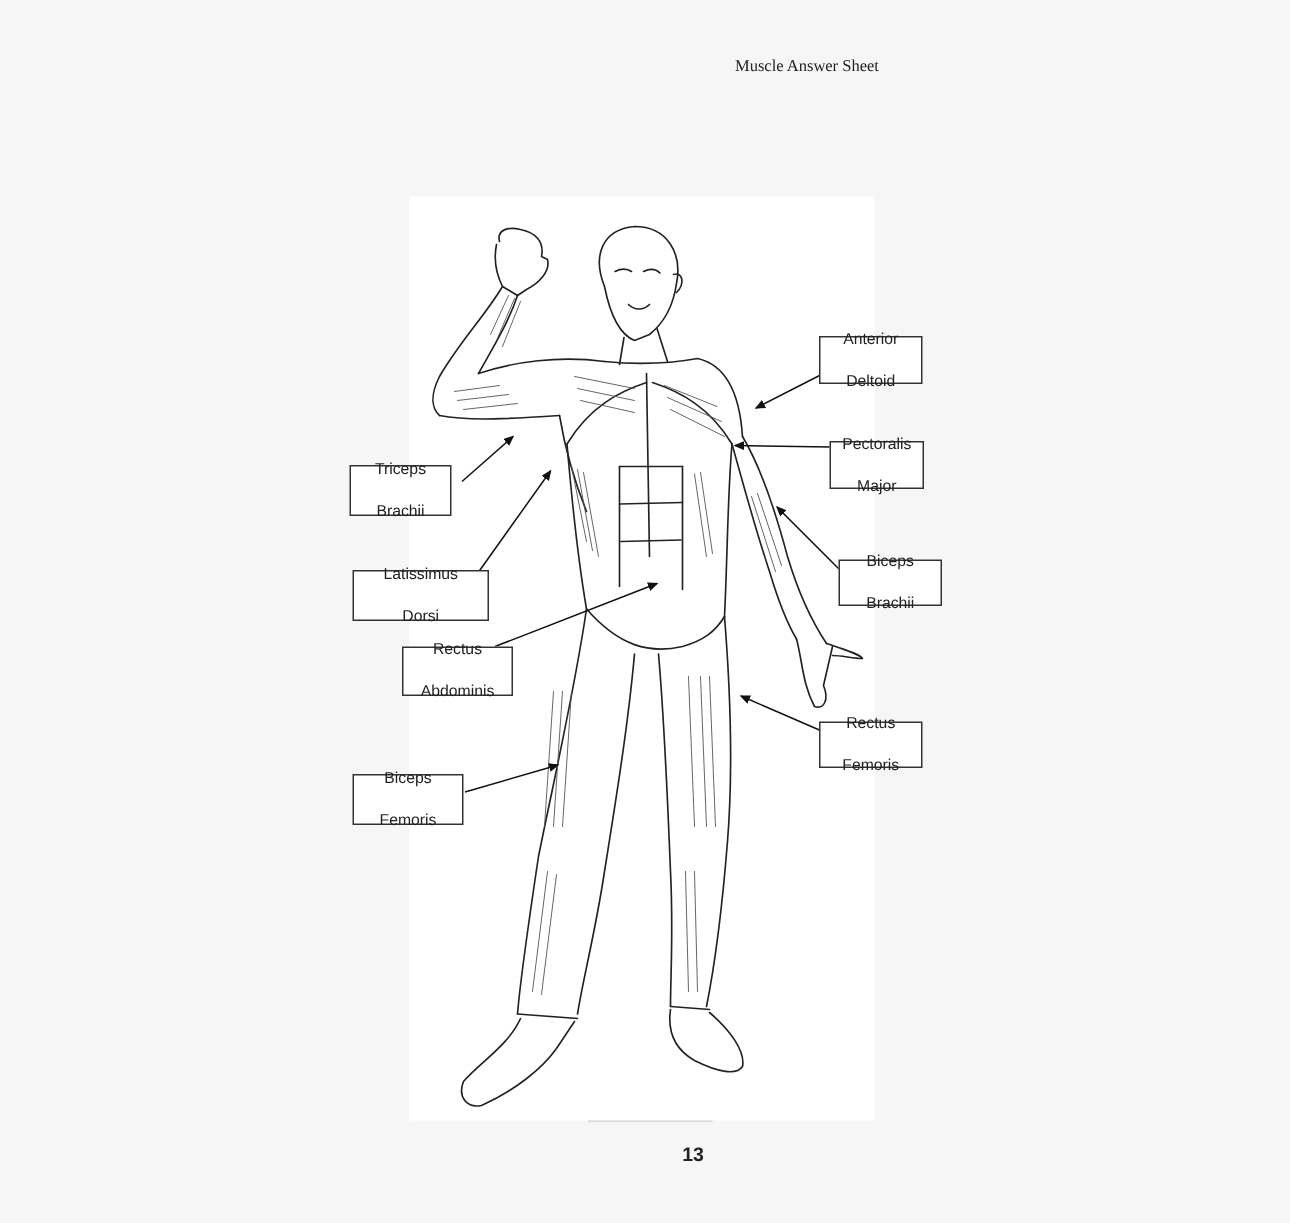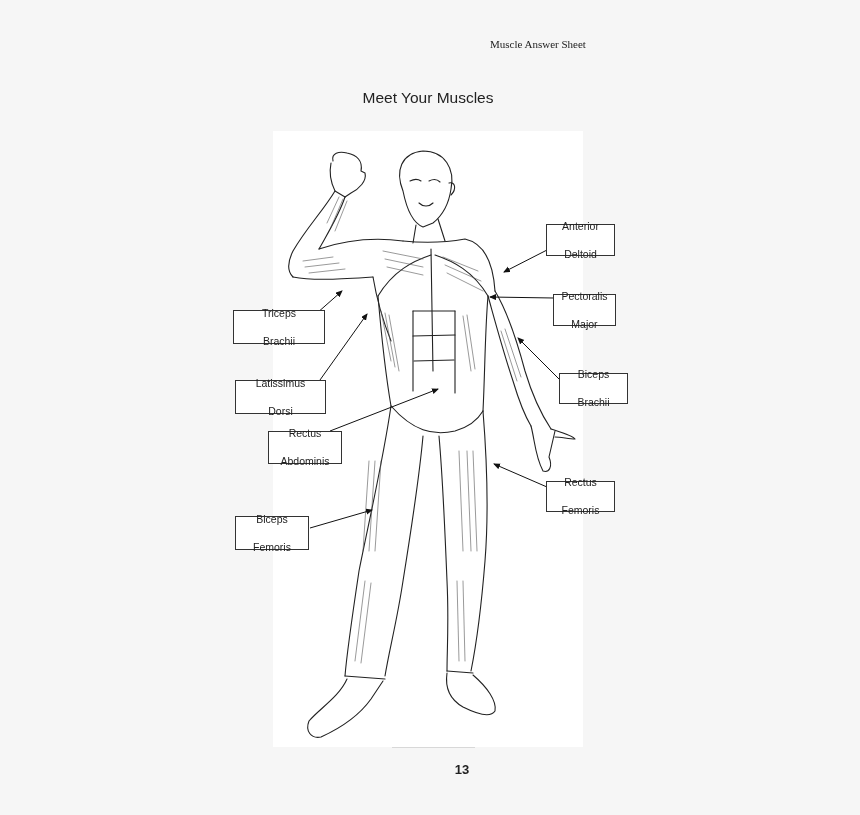--- a/index.html
+++ b/index.html
@@ -35,21 +35,20 @@
     .footer-rule {
       position: absolute; left: 392px; top: 747px; width: 83px; height: 1px; background: #d8d8d8;
     }
   </style>
 </head>
 <body>
 
 <div class="running-header">Muscle Answer Sheet</div>
 
 <div class="title">
-  <div>Meet Your Muscles</div>
 </div>
 
 <div class="figure-panel">
   <svg class="figure-svg" width="310" height="616" viewBox="0 0 310 616">
     <g fill="none" stroke="#222" stroke-width="1.1" stroke-linejoin="round" stroke-linecap="round">
 
       <path d="M130 60 C122 40 128 22 150 20 C172 20 182 38 178 58 C176 72 170 84 160 92 L150 96 C140 92 134 80 130 60 Z"></path>
       <path d="M137 50 C141 48 145 48 148 50 M156 50 C160 48 164 48 167 51"></path>
       <path d="M146 72 C150 76 156 76 160 72"></path>
       <path d="M176 52 C182 50 184 58 178 64"></path>
@@ -133,21 +132,21 @@
   <span>Major</span>
 </div>
 <div class="label-box" style="left:559px;top:373px;width:69px;height:31px;">
   <span>Biceps</span>
   <span>Brachii</span>
 </div>
 <div class="label-box" style="left:546px;top:481px;width:69px;height:31px;">
   <span>Rectus</span>
   <span>Femoris</span>
 </div>
-<div class="label-box" style="left:233px;top:310px;width:92px;height:34px;">
+<div class="label-box" style="left:233px;top:310px;width:68px;height:34px;">
   <span>Triceps</span>
   <span>Brachii</span>
 </div>
 <div class="label-box" style="left:235px;top:380px;width:91px;height:34px;">
   <span>Latissimus</span>
   <span>Dorsi</span>
 </div>
 <div class="label-box" style="left:268px;top:431px;width:74px;height:33px;">
   <span>Rectus</span>
   <span>Abdominis</span>

